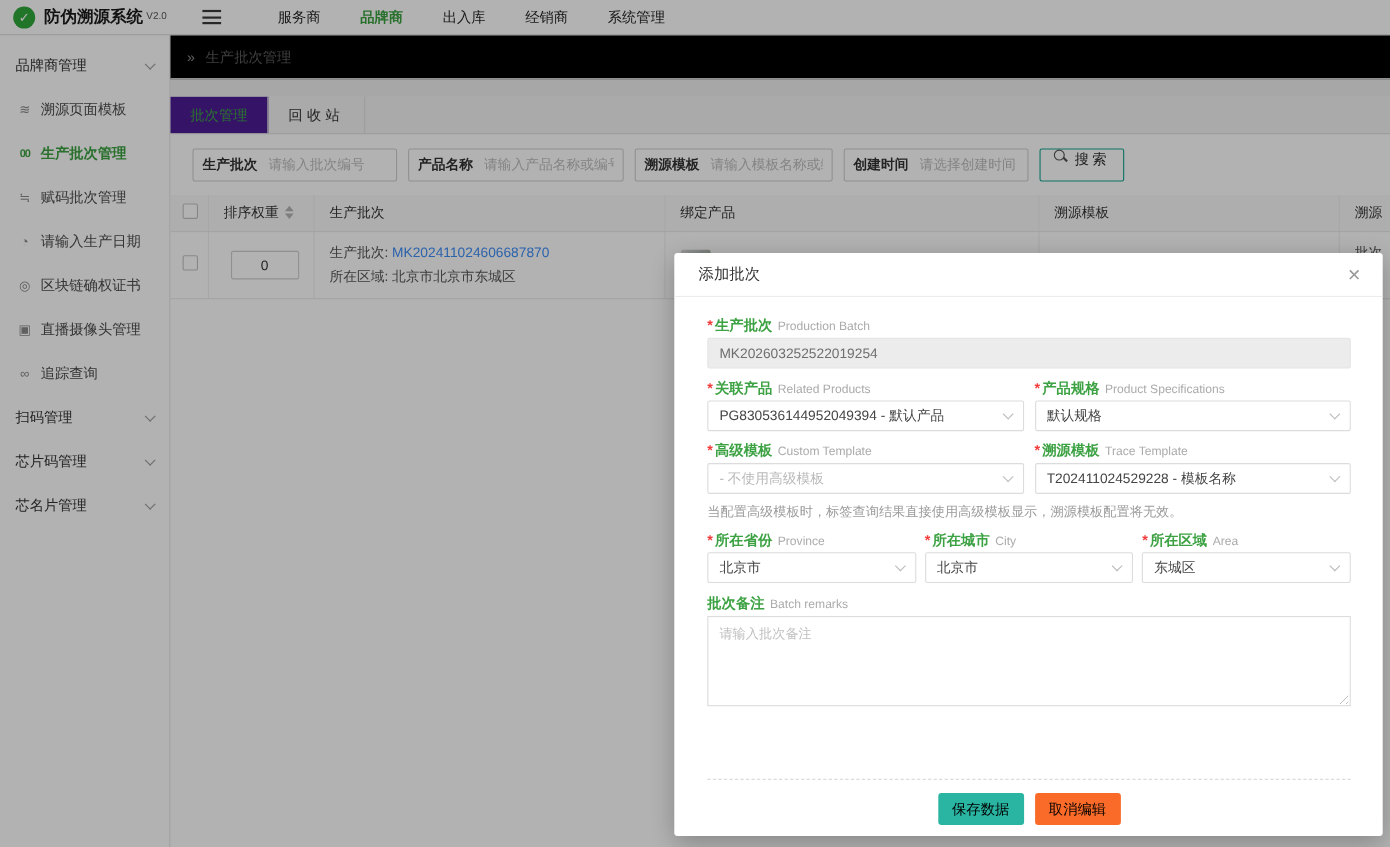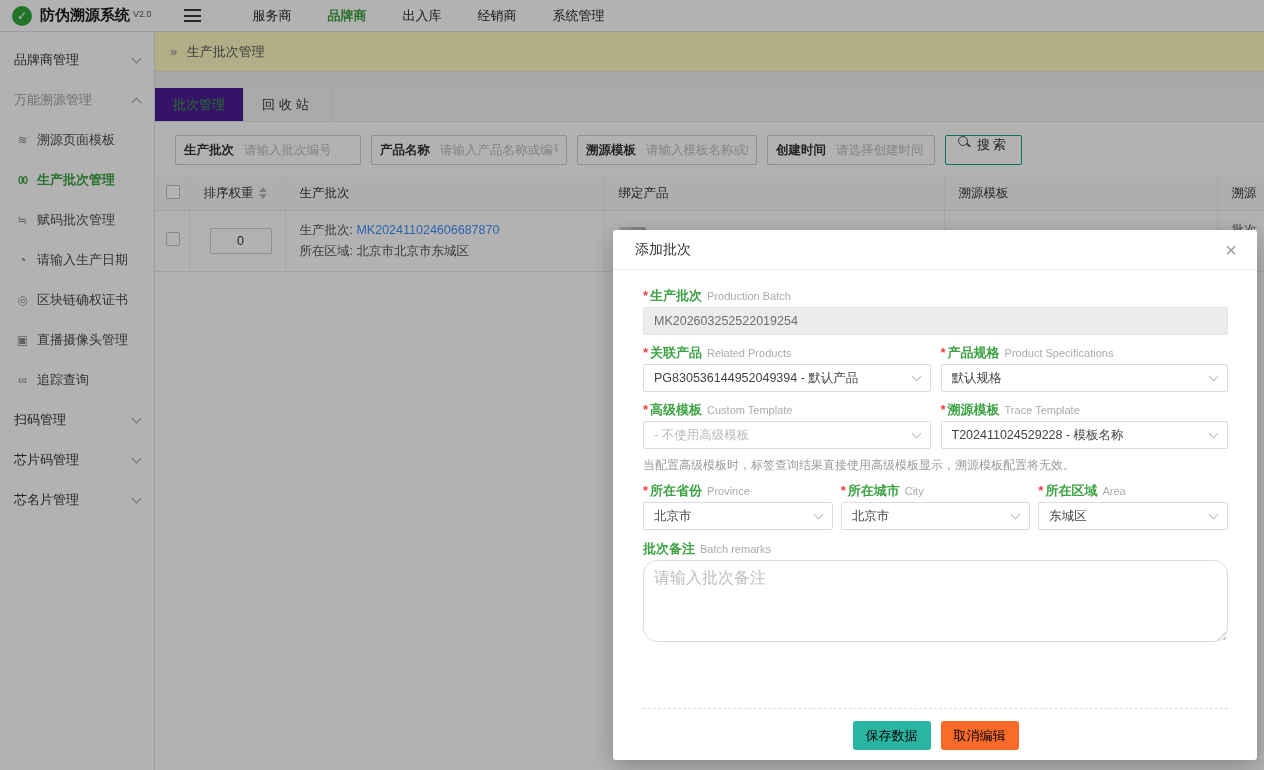--- a/index.html
+++ b/index.html
@@ -24,21 +24,21 @@
   .sb-group.dim{color:#a2a2a2}
   .chev{width:7px;height:7px;border-right:1px solid #9a9a9a;border-bottom:1px solid #9a9a9a;display:inline-block}
   .chev.down{transform:rotate(45deg);margin-top:-3px}
   .chev.up{transform:rotate(225deg);margin-top:4px}
   .sb-item{color:#4c4c4c}
   .sb-icon{width:17px;margin-right:6px;color:#8a8a8a;font-size:12px;text-align:center;flex:none}
   .sb-item.active{color:#3da243;font-weight:bold}
   .sb-item.active .sb-icon{color:#3da243}
   
   .main{flex:1;display:flex;flex-direction:column;background:#efefef;min-width:0}
-  .breadcrumb{height:40px;background:#fef9c3;border-bottom:1px solid #e6e6e6;line-height:40px;padding:0 15px;color:#5a5a5a;flex:none}
+  .breadcrumb{height:40px;background:#000000;border-bottom:1px solid #e6e6e6;line-height:40px;padding:0 15px;color:#5a5a5a;flex:none}
   .breadcrumb .bc-arrows{color:#8a8a8a;margin-right:6px}
   .card{flex:1;background:#fff;margin-top:16px;display:flex;flex-direction:column;min-height:0}
   .tabs{height:34px;background:#f4f4f4;border-bottom:1px solid #e2e2e2;display:flex;flex:none}
   .tab{padding:0 18px;line-height:33px;border-right:1px solid #e2e2e2;color:#333;cursor:pointer}
   .tab.active{background:#4c1d95;color:#3da243}
   .tab.spaced{letter-spacing:4px}
   
   .filterbar{display:flex;align-items:center;gap:10px;padding:13px 0 12px 20px;flex:none}
   .fgroup{display:flex;align-items:center;height:30px;border:1px solid #cfcfcf;border-radius:2px;background:#fff}
   .fgroup .flabel{padding:0 8px;font-size:12.5px;color:#333;font-weight:bold;white-space:nowrap}
@@ -83,21 +83,21 @@
   input.ctl:disabled{background:#ececec;border-color:#e4e4e4;color:#6e6e6e}
   .select{display:flex;align-items:center;justify-content:space-between;padding:0 10px;cursor:pointer}
   .select .chev{border-color:#bdbdbd}
   .select .val{overflow:hidden;text-overflow:ellipsis;white-space:nowrap}
   .select .val.muted{color:#b8b8b8}
   .frow{margin-bottom:9px}
   .cols2{display:flex;gap:10px}.cols2>div{flex:1;min-width:0}
   .cols3{display:flex;gap:8px}.cols3>div{flex:1;min-width:0}
   .hint{font-size:12px;color:#9b9b9b;margin:8px 0 11px;height:14px}
   .ta-wrap{position:relative;margin-bottom:0}
-  textarea.ta{width:100%;height:82px;border:1px solid #dcdcdc;border-radius:14px;padding:7px 10px;font-size:16px;color:#444;resize:none;outline:none;font-family:inherit;display:block}
+  textarea.ta{width:100%;height:82px;border:1px solid #dcdcdc;border-radius:0;padding:7px 10px;font-size:12px;color:#444;resize:none;outline:none;font-family:inherit;display:block}
   textarea.ta::placeholder{color:#c0c0c0}
   .grip{position:absolute;right:2px;bottom:2px;width:10px;height:10px;clip-path:polygon(100% 0,100% 100%,0 100%);background:repeating-linear-gradient(135deg,#bfbfbf 0 1px,transparent 1px 4px)}
   .m-footer{flex:none;margin:13px 29px 10px 30px;border-top:1px dashed #dcdcdc;padding-top:12px;display:flex;justify-content:center;gap:10px}
   .btn{height:29px;padding:0 13px;border:none;border-radius:3px;color:#000000;font-size:13px;cursor:pointer;font-family:inherit}
   .btn-save{background:#2ab5a2}
   .btn-cancel{background:#fa6a28}
 </style>
 </head>
 <body>
 
@@ -120,24 +120,20 @@
     <span class="tm-item">系统管理</span>
   </nav>
 </header>
 
 <div class="layout">
 
   <aside class="sidebar">
     <div class="sb-group">
       <span>品牌商管理</span>
       <span class="chev down"></span>
-    </div>
-    <div class="sb-group dim">
-      <span>万能溯源管理</span>
-      <span class="chev up"></span>
     </div>
     <div class="sb-item">
       <span class="sb-icon">≋</span>
       <span>溯源页面模板</span>
     </div>
     <div class="sb-item active">
       <span class="sb-icon" style="font-size:10px;letter-spacing:-1px;font-weight:bold">00</span>
       <span>生产批次管理</span>
     </div>
     <div class="sb-item">

